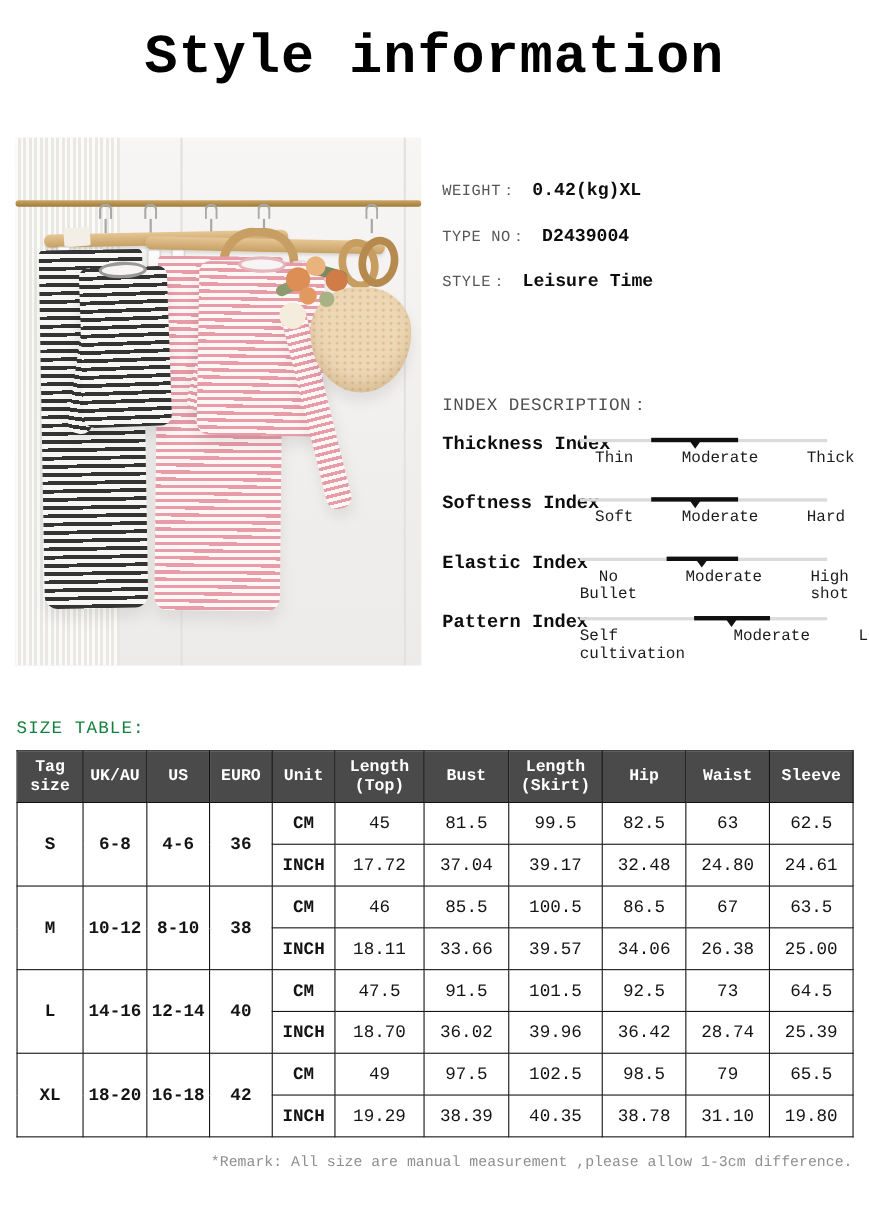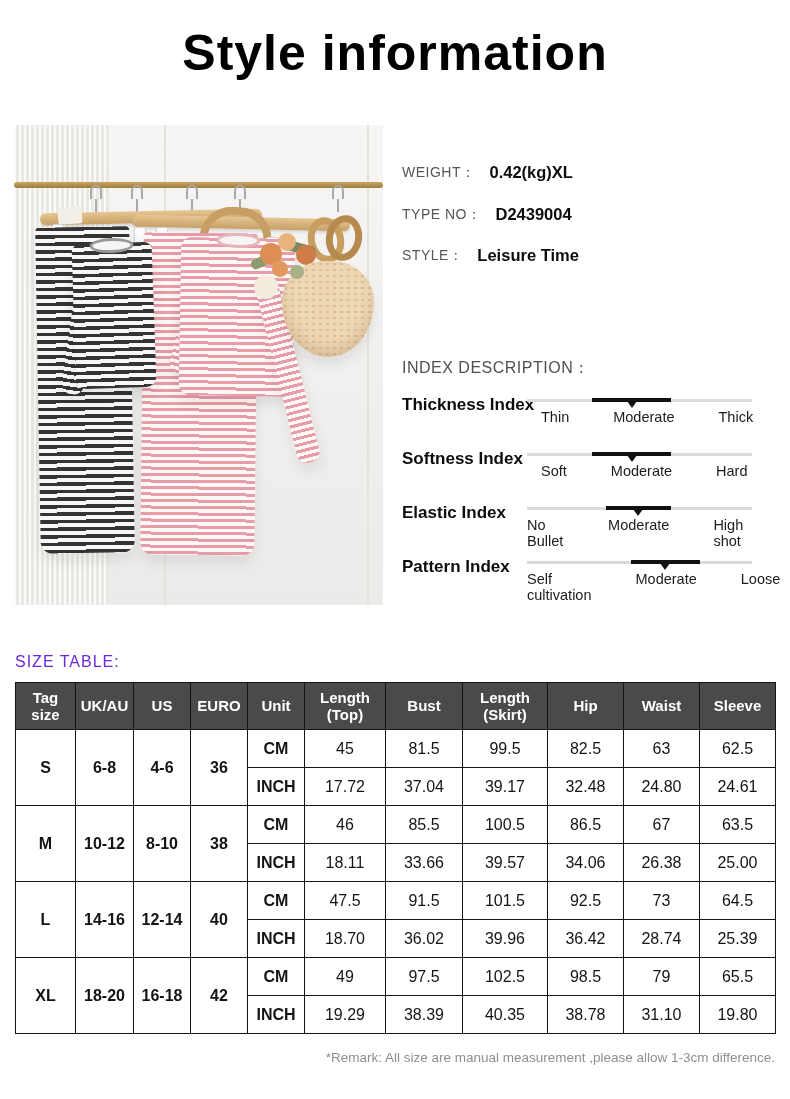--- a/index.html
+++ b/index.html
@@ -1,19 +1,19 @@
 <!DOCTYPE html>
 <html><head>
 <meta charset="utf-8">
 <style>
   * { margin:0; padding:0; box-sizing:border-box; }
   html,body { background:#ffffff; }
   .page {
     position:relative; width:790px; height:1099px; background:#fff;
-    font-family:Liberation Sans, sans-serif; color:#111; overflow:hidden;
+    font-family:Liberation Mono, monospace; color:#111; overflow:hidden;
   }
   
   .title {
     position:absolute; top:24px; left:0; right:0; text-align:center;
     font-size:50px; font-weight:bold; letter-spacing:1px; color:#000;
   }
   
   .photo {
     position:absolute; left:14px; top:125px; width:369px; height:480px;
     background:linear-gradient(180deg,#f7f6f4 0%,#f0efed 60%,#ecebe9 100%);
@@ -82,32 +82,32 @@
   .flower.f6 { left:276px; top:140px; width:14px; height:14px; background:#a9b284; }
   
   .details { position:absolute; left:400px; top:155px; width:380px; height:460px; }
   .d-row { position:absolute; left:2px; display:flex; gap:14px; align-items:flex-start; }
   .d-label { font-size:14px; color:#565656; letter-spacing:.5px; padding-top:1px; white-space:nowrap; }
   .d-value { font-size:16.5px; font-weight:bold; color:#0d0d0d; }
   .d-weight { top:8px; } .d-type { top:50px; } .d-style { top:91px; } .d-comp { top:132px; }
   .comp-lines div { line-height:21px; }
   .idx-title { position:absolute; left:2px; top:203px; font-size:16px; color:#4f4f4f; letter-spacing:.5px; }
   .idx-item { position:absolute; left:0; right:0; height:54px; }
-  .idx-1 { top:238px; } .idx-2 { top:292px; } .idx-3 { top:346px; } .idx-4 { top:400px; }
+  .idx-1 { top:238px; } .idx-2 { top:292px; } .idx-3 { top:346px;text-align:center; } .idx-4 { top:400px; }
   .idx-label { position:absolute; left:2px; top:2px; font-size:17px; font-weight:bold; color:#0d0d0d; }
   .scale { position:absolute; left:127px; top:6px; width:225px; }
   .track { position:relative; height:3px; background:#dbdbdb; }
   .seg { position:absolute; top:-1px; height:4px; background:#111; }
   .seg::after { content:""; position:absolute; left:50%; top:3px; transform:translateX(-50%);
     border-left:5px solid transparent; border-right:5px solid transparent; border-top:7px solid #111; }
   .seg-a { left:29%; width:35%; } .seg-b { left:35%; width:29%; } .seg-c { left:46%; width:31%; }
   .opts { display:flex; justify-content:space-between; margin-top:7px; font-size:14.5px; color:#1c1c1c;gap:44px; }
   .opts.pad { padding:0 14px; }
   
-  .size-label { position:absolute; left:15px; top:653px; font-size:16px; color:#6d28d9; letter-spacing:1px; }
+  .size-label { position:absolute; left:15px; top:653px; font-size:16px; color:#15803d; letter-spacing:1px; }
   table.size { position:absolute; left:15px; top:682px; width:760px;
     border-collapse:collapse; table-layout:fixed; }
   table.size th, table.size td { border:1px solid #141414; text-align:center; vertical-align:middle; }
   table.size th { background:#4a4a4a; color:#fff; font-size:15px; font-weight:bold;
     height:47px; line-height:1.15; padding:2px; }
   table.size td { height:38px; font-size:16px; color:#141414; background:#fff; }
   td.tag-cell { font-size:18px; font-weight:bold; }
   td.range-cell { font-size:16.5px; font-weight:bold; }
   td.unit-cell { font-size:13px; font-weight:bold; }
   

